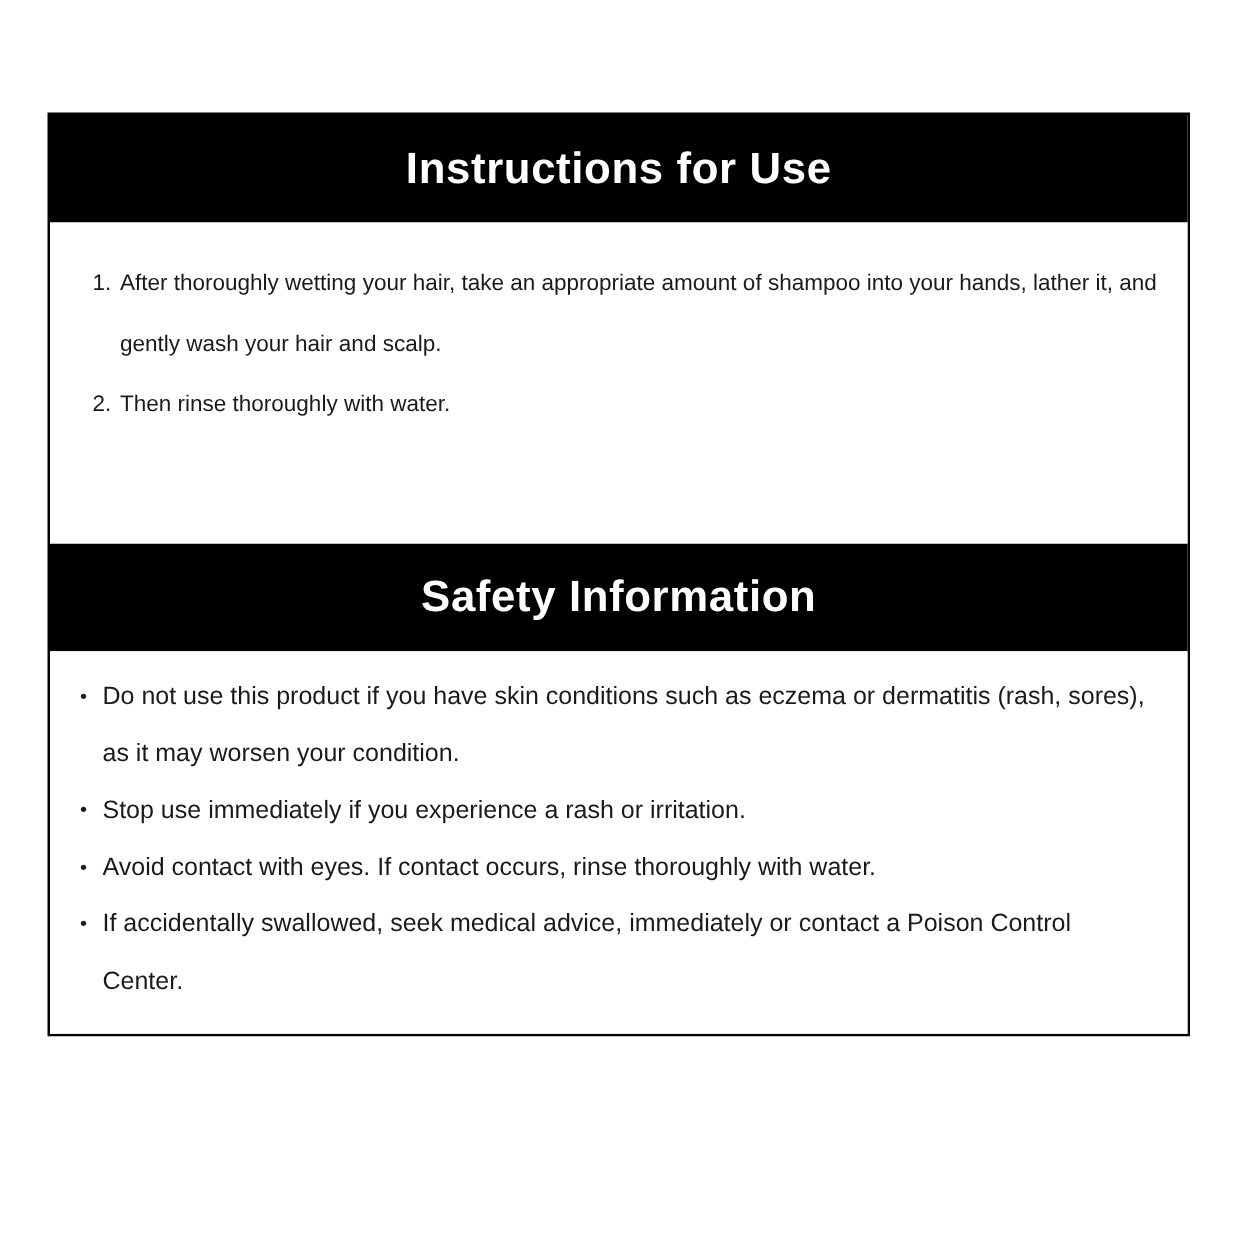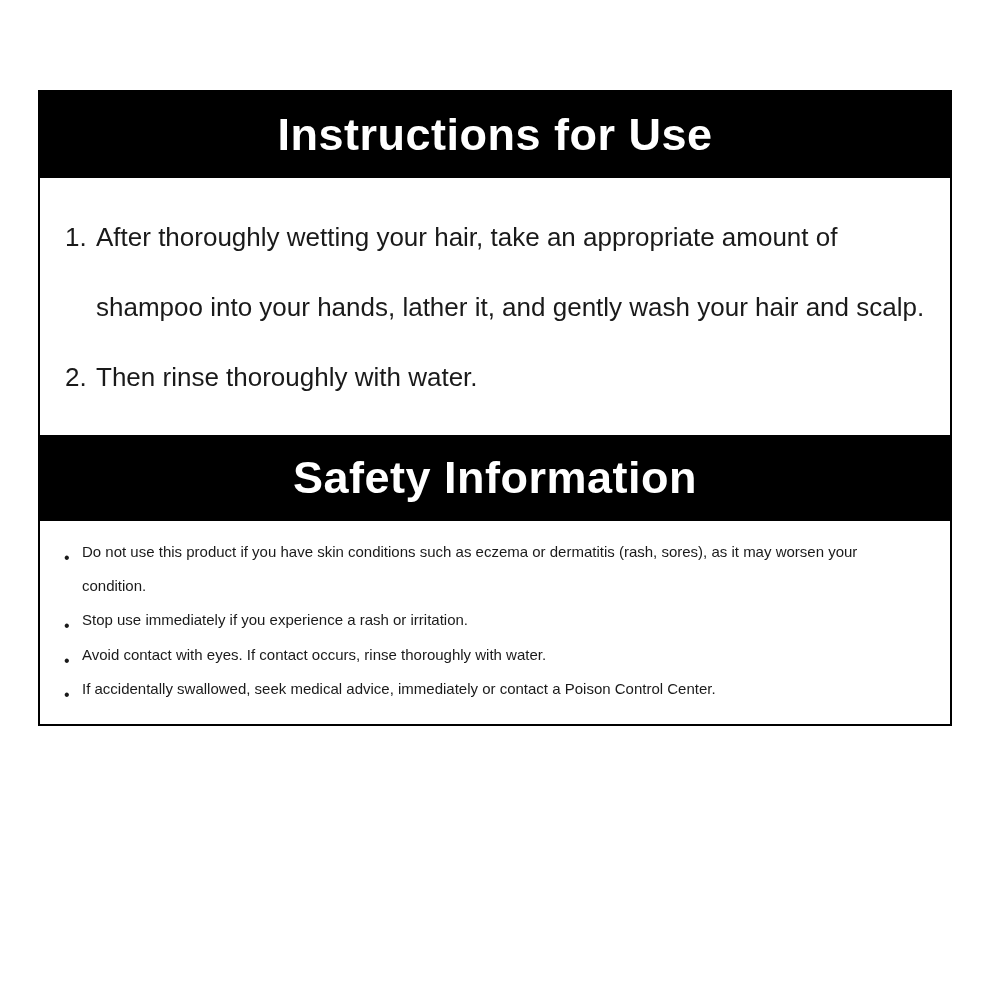--- a/index.html
+++ b/index.html
@@ -22,55 +22,55 @@
   }
   .section-header {
     background: #000000;
     color: #ffffff;
     height: 86px;
     display: flex;
     align-items: center;
     justify-content: center;
   }
   .section-header .header-title {
-    font-size: 45px;
+    font-size: 35px;
     font-weight: bold;
     letter-spacing: 0.5px;
   }
   .instructions-body {
     background: #ffffff;
     height: 257px;
     box-sizing: border-box;
     overflow: hidden;
   }
   .instructions-body ol {
     margin: 0;
     padding: 24px 24px 0 54px;
     list-style: decimal;
   }
   .instructions-body ol li {
-    font-size: 26px;
+    font-size: 18px;
     line-height: 2.7;
     color: #1a1a1a;
     padding-left: 2px;
   }
   .safety-body {
     background: #ffffff;
     box-sizing: border-box;
     overflow: hidden;
     padding-bottom: 18px;
   }
   .safety-body ul {
     margin: 0;
     padding: 14px 30px 0 42px;
     list-style: none;
   }
   .safety-body ul li {
     position: relative;
-    font-size: 15px;
+    font-size: 20px;
     line-height: 2.28;
     color: #1a1a1a;
   }
   .safety-body ul li::before {
     content: "\2022";
     position: absolute;
     left: -18px;
     top: 0;
     font-size: 16px;
     line-height: 2.85;

